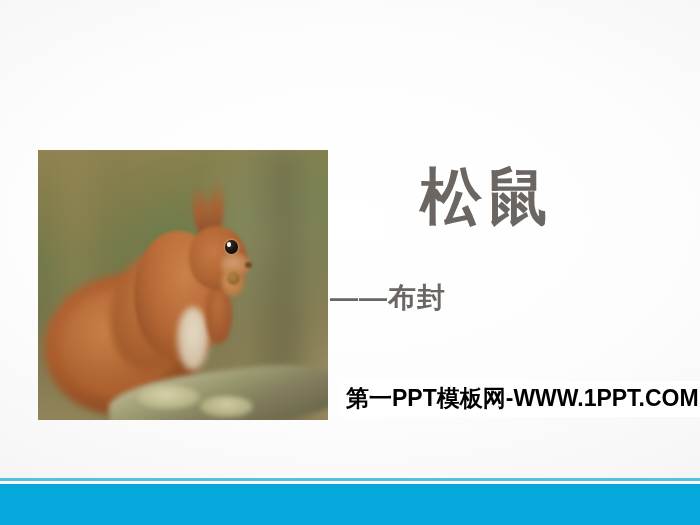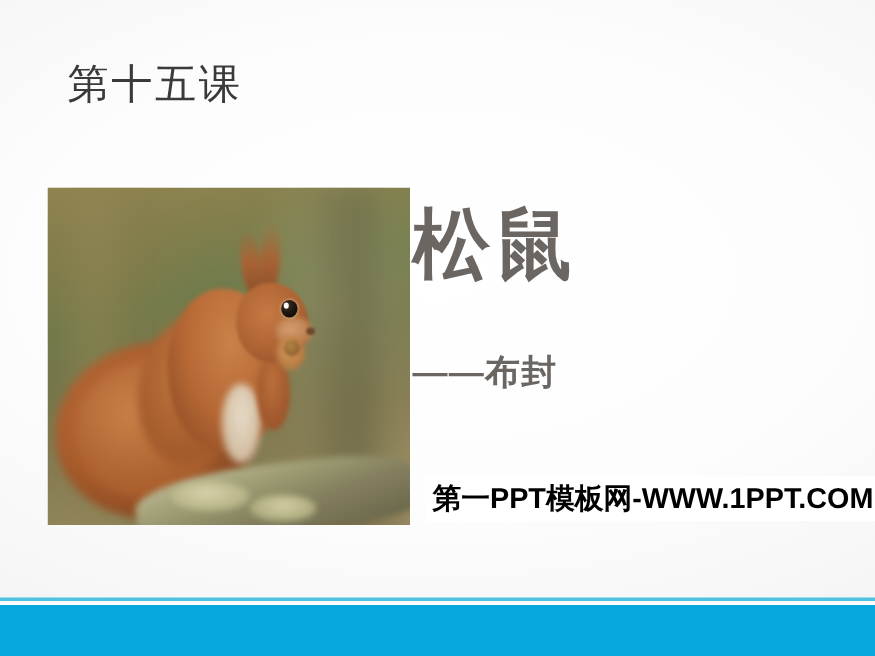--- a/index.html
+++ b/index.html
@@ -218,21 +218,21 @@
     position:absolute; inset:0;
     background:linear-gradient(180deg, rgba(255,255,255,.04) 0%, rgba(0,0,0,.06) 100%);
     pointer-events:none;
   }
 
   
   #main-title {
     position:absolute;
     left:330px; top:166px;
     width:312px;
-    text-align:left;
+    text-align:center;
     font-size:62px;
     font-weight:700;
     letter-spacing:4px;
     color:#6c6663;
     line-height:1;
     white-space:nowrap;
   }
 
   
   #author-line {
@@ -280,21 +280,20 @@
     left:0; bottom:0;
     width:100%; height:41px;
     background:#04a8da;
   }
 </style>
 </head>
 <body>
 
 <div id="slide">
 
-  <div id="lesson-label">第十五课</div>
 
   <div id="photo-frame">
     <div id="photo">
       <div class="trunk"></div>
       <div class="trunk2"></div>
 
       <div class="sq" id="tail-outer"></div>
       <div class="sq" id="tail-inner"></div>
       <div class="sq" id="tail-curl"></div>
 

